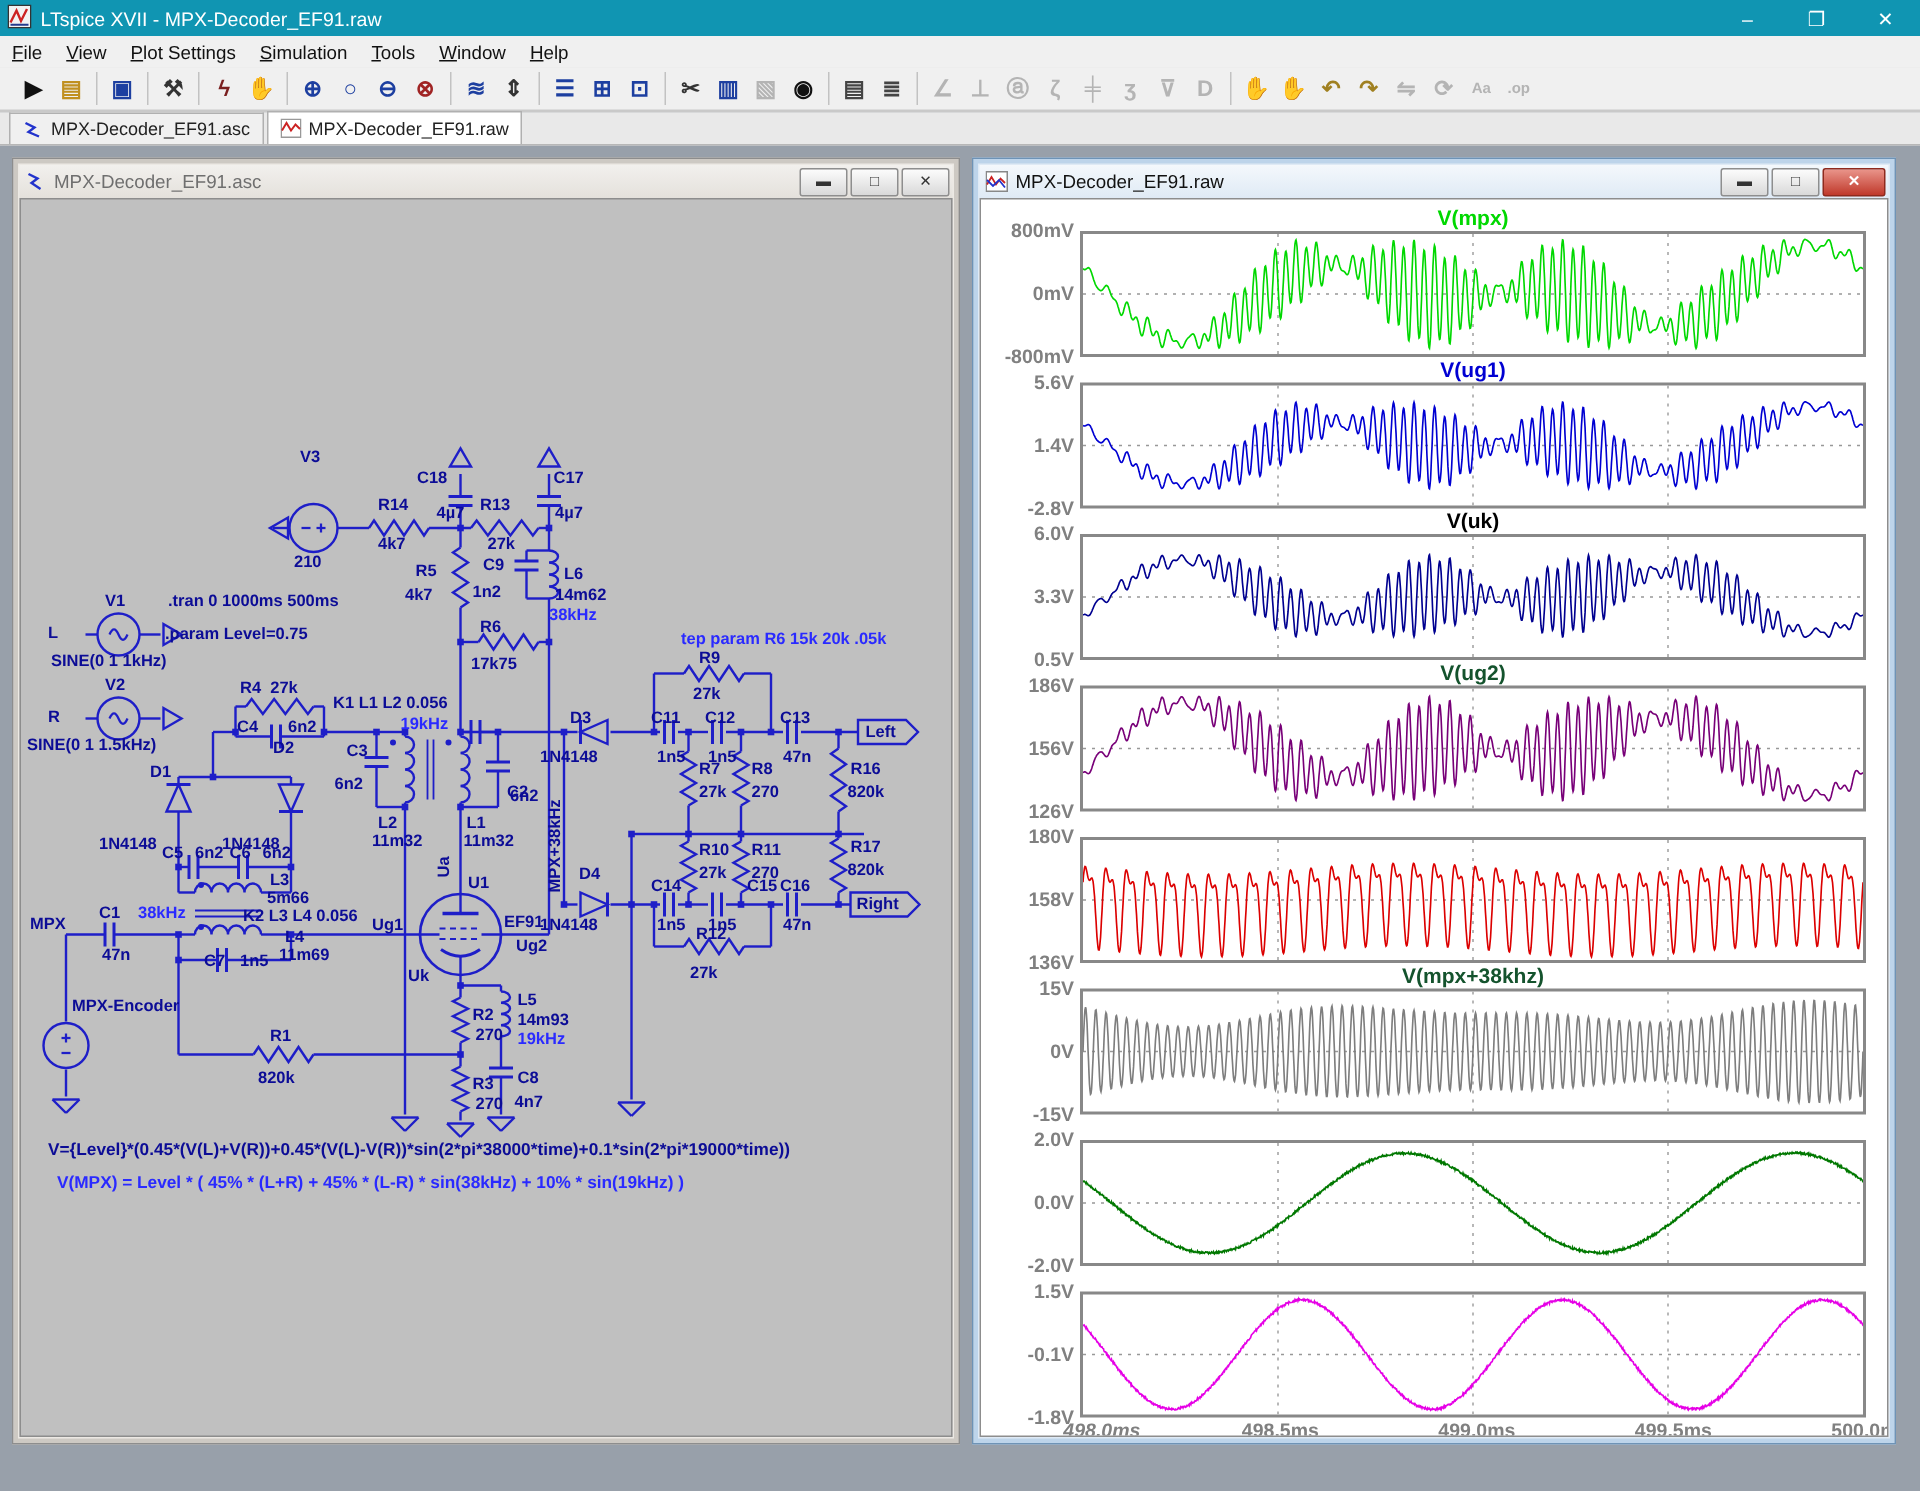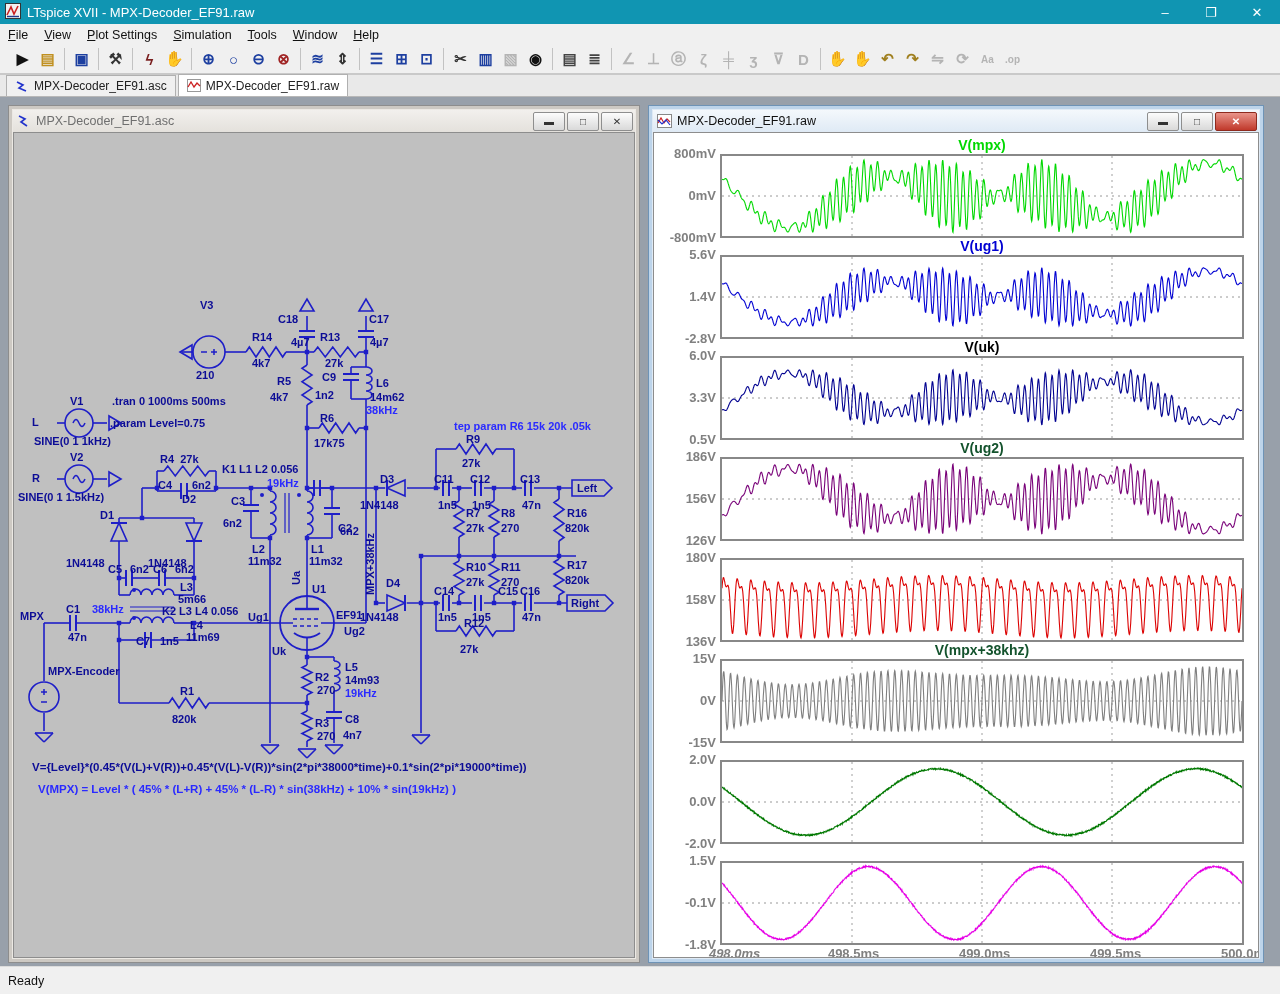--- a/index.html
+++ b/index.html
@@ -662,16 +662,13 @@
         <div class="ylab" style="left: 2px; top: 762px;">-0.1V</div>
         <div class="ylab" style="left: 2px; top: 804px;">-1.8V</div>
         <div class="xlab" style="top: 813px; left: 78px; transform: translateX(-45%); font-style: italic;">498.0ms</div>
         <div class="xlab" style="top: 813px; left: 197px; transform: translateX(-45%);">498.5ms</div>
         <div class="xlab" style="top: 813px; left: 328px; transform: translateX(-45%);">499.0ms</div>
         <div class="xlab" style="top: 813px; left: 459px; transform: translateX(-45%);">499.5ms</div>
         <div class="xlab" style="top: 813px; left: 590px; transform: translateX(-45%);">500.0ms</div>
       </div>
   </div>
 
-  <div id="statusbar">
-    <span>Ready</span>
-  </div>
 </div>
 
 </body></html>

